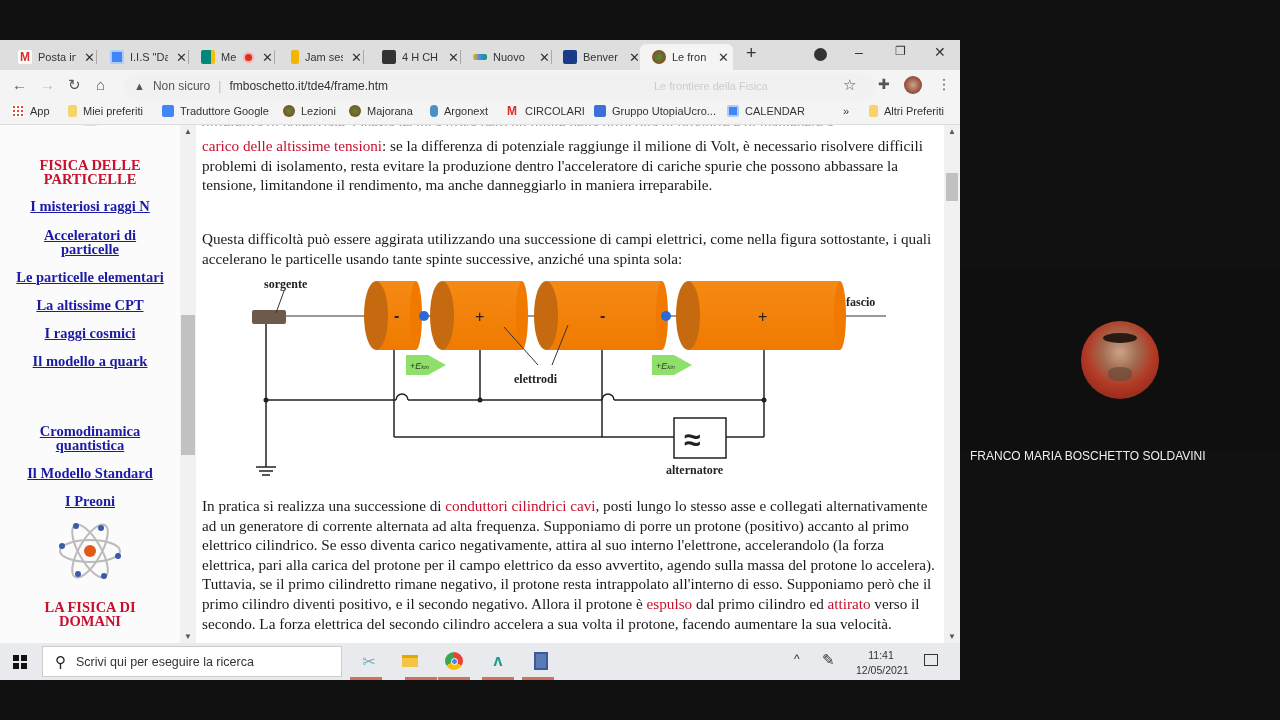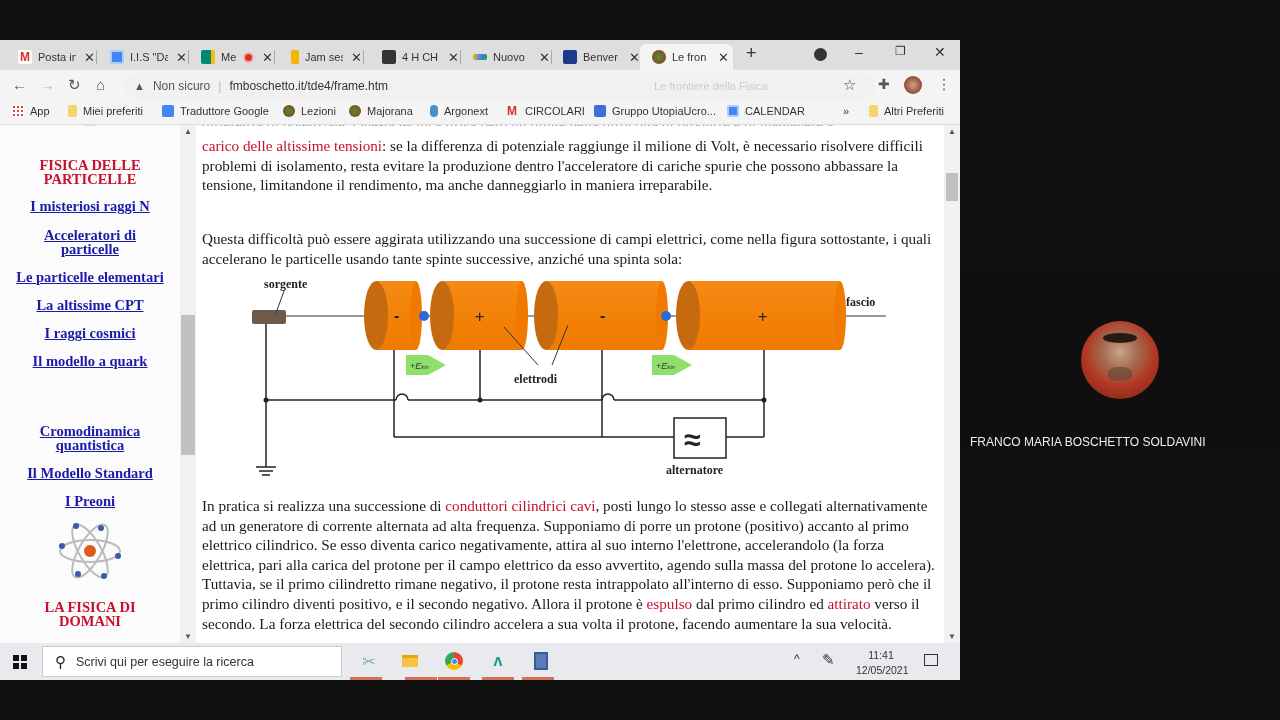--- a/index.html
+++ b/index.html
@@ -41,21 +41,21 @@
 #mscroll{position:absolute;left:944px;top:0;width:16px;height:518px;background:#f1f1f1}
 #mthumb{position:absolute;left:946px;top:48px;width:12px;height:28px;background:#c1c1c1}
 
 #taskbar{position:absolute;left:0;top:603px;width:960px;height:37px;background:#e9eaee}
 #searchbox{position:absolute;left:42px;top:3px;width:300px;height:31px;background:#fff;border:1px solid #ccc;display:flex;align-items:center;font-size:12.5px;color:#333}
 .tbicon{position:absolute;top:7px;width:22px;height:22px;display:flex;align-items:center;justify-content:center;font-size:16px}
 .tbline{position:absolute;top:34px;height:3px;background:#d46f5c}
 
 #meet{position:absolute;left:960px;top:270px;width:320px;height:180px;background:#0f0f0f}
 #avatar{position:absolute;left:121px;top:51px;width:78px;height:78px;border-radius:50%;background:radial-gradient(circle at 50% 40%,#c9a48a 0,#a26a4f 30%,#b33a25 55%,#7b1f14 100%);overflow:hidden}
-#meetname{position:absolute;left:10px;top:165px;color:#eee;font-size:12px;white-space:nowrap}
+#meetname{position:absolute;left:10px;top:179px;color:#eee;font-size:12px;white-space:nowrap}
 </style>
 </head>
 <body>
 
 <div id="screen">
 
   <div id="tabstrip">
     <div class="tab" style="left:0">
       <span class="fav" style="background:#fff;color:#d93025;font-weight:bold;font-size:12px;line-height:14px;text-align:center">M</span>
       <span class="ttl">Posta in</span>

